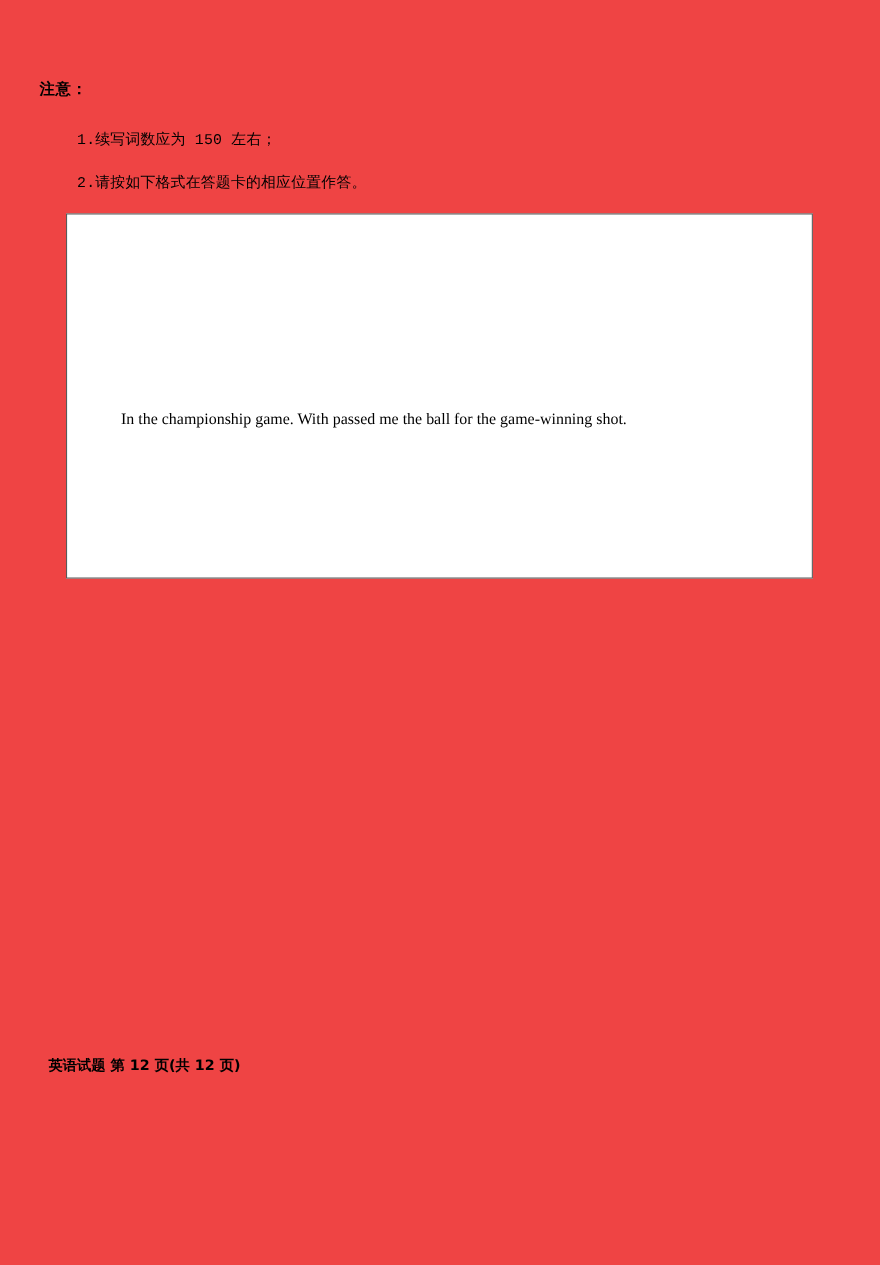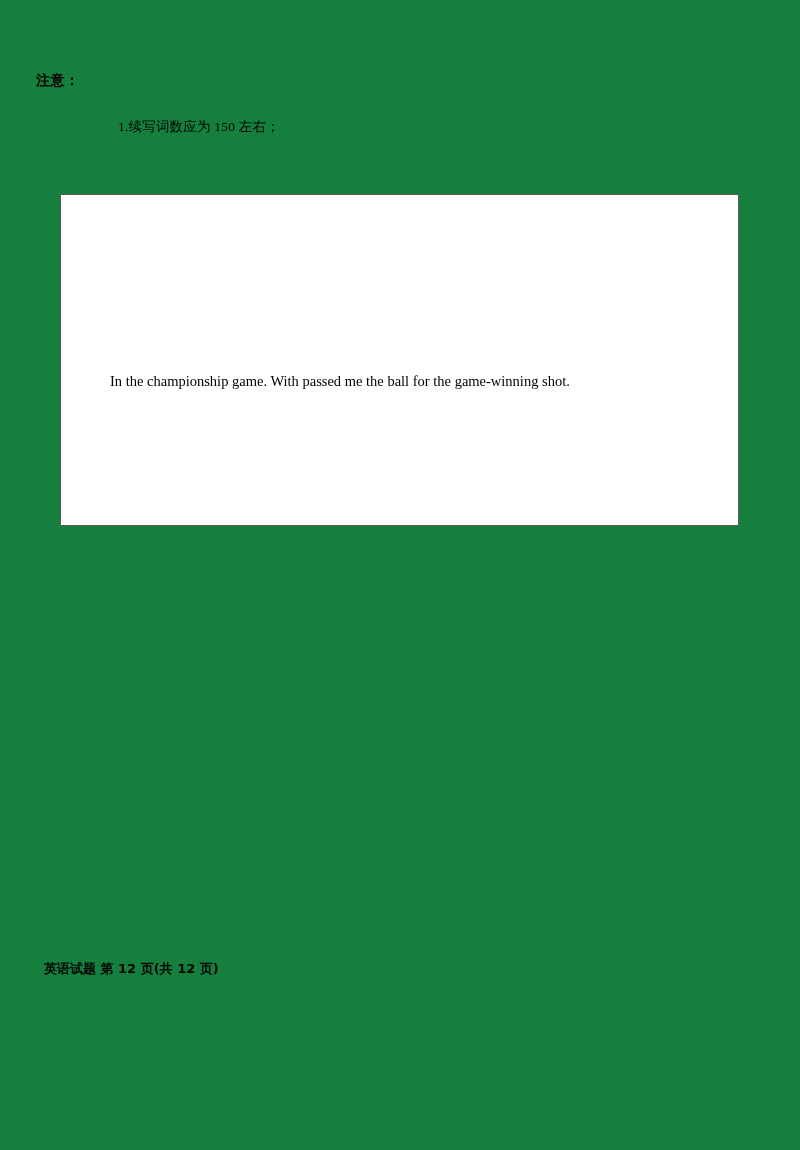--- a/index.html
+++ b/index.html
@@ -14,37 +14,36 @@
     color: #000000;
     position: relative;
     overflow: hidden;
   }
   .page {
     position: absolute;
     left: 0;
     top: 0;
     width: 800px;
     height: 1150px;
-    background: #15803d;
+    background: #ef4444;
   }
   .notice-heading {
     position: absolute;
     left: 36px;
     top: 72px;
     font-family: "DejaVu Sans", sans-serif;
     font-size: 14px;
     font-weight: bold;
     letter-spacing: 0.5px;
   }
   .notice-item {
     position: absolute;
-    font-family: Liberation Serif, serif;
+    font-family: Liberation Mono, monospace;
     font-size: 13.5px;
     letter-spacing: 0.2px;
-    margin-left: 48px;
   }
   .notice-item-1 {
     left: 70px;
     top: 118px;
   }
   .notice-item-2 {
     left: 70px;
     top: 157px;
   }
   .answer-box {
@@ -88,20 +87,21 @@
 </style>
 </head>
 <body>
 
 <div class="page">
 
   <div class="notice-heading">注意：</div>
 
   <div class="notice-item notice-item-1">1.续写词数应为 150 左右；</div>
 
+  <div class="notice-item notice-item-2">2.请按如下格式在答题卡的相应位置作答。</div>
 
   <div class="answer-box"></div>
 
 
   <div class="continuation-line line-2">In the championship game. With passed me the ball for the game-winning shot.</div>
 
   <div class="footer">
     <span class="footer-inner">英语试题 第 12 页(共 12 页)</span>
   </div>
 

